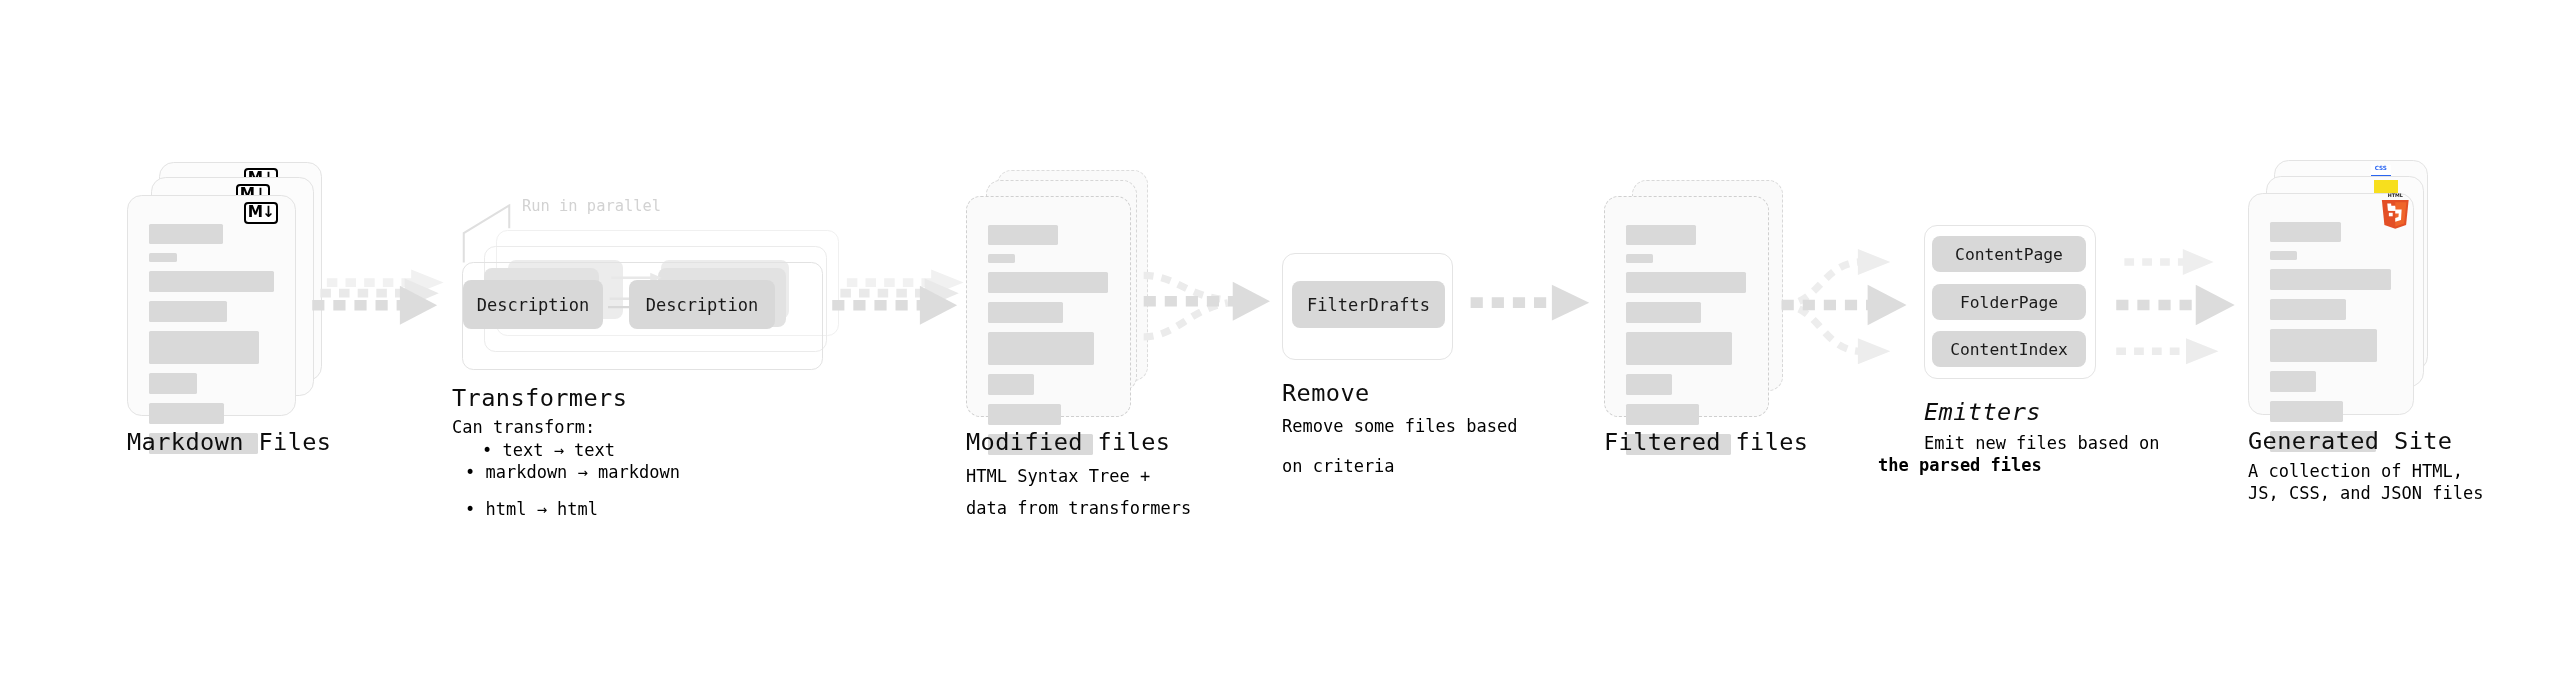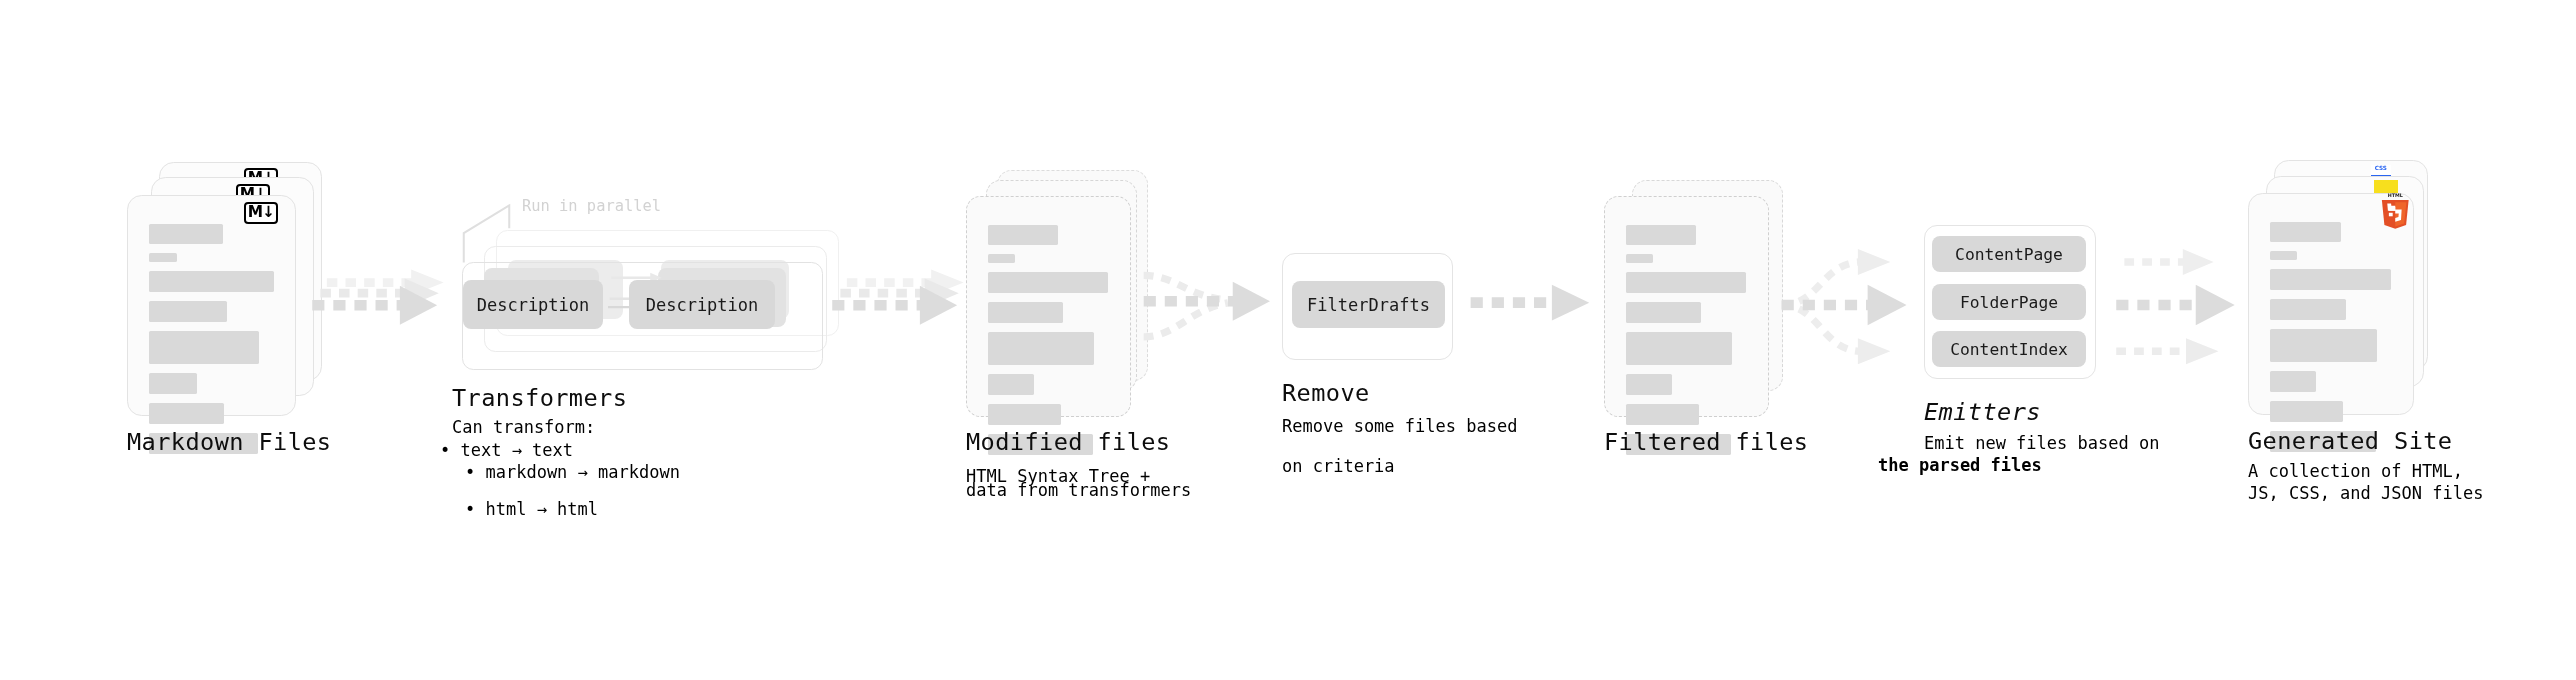--- a/index.html
+++ b/index.html
@@ -168,21 +168,21 @@
     <div class="outer-box" style="left:462px;top:262px;width:361px;height:108px;border-color:#e2e2e2;"></div>
     <div class="pill" style="left:463px;top:280px;width:140px;height:49px;">Description</div>
     <svg class="abs" style="left:608px;top:299px;width:65px;height:16.3px;" width="65" height="16.3" viewBox="0 0 80 20">
       <line x1="0" y1="10" x2="48" y2="10" stroke="#d8d8d8" stroke-width="3"></line>
       <polygon points="46,3 62,10 46,17" fill="#d8d8d8"></polygon>
     </svg>
     <div class="pill" style="left:629px;top:280px;width:146px;height:49px;">Description</div>
 
     <div class="title" style="left:452px;top:384px;">Transformers</div>
     <div class="subtitle" style="left:452px;top:416px;">Can transform:</div>
-    <div class="subtitle" style="left:440px;top:439px;">• text → text</div>
+    <div class="subtitle" style="left:482px;top:439px;">• text → text</div>
     <div class="subtitle" style="left:465px;top:461px;">• markdown → markdown</div>
     <div class="subtitle" style="left:465px;top:498px;">• html → html</div>
   </div>
 
   <svg class="abs" style="left:829px;top:268px;width:146px;height:73px;" width="146" height="73" viewBox="0 0 180 90">
     <g>
       <line x1="22" y1="18" x2="132" y2="18" stroke="#f1f1f1" stroke-width="11" stroke-dasharray="13 10"></line>
       <polygon points="126,2 166,18 126,34" fill="#f1f1f1"></polygon>
       <line x1="14" y1="31" x2="124" y2="31" stroke="#e9e9e9" stroke-width="11" stroke-dasharray="13 10"></line>
       <polygon points="118,13 160,31 118,49" fill="#e9e9e9"></polygon>
@@ -202,21 +202,21 @@
         <div class="bar" style="width:62%;"></div>
         <div class="bar" style="width:88%;height:33px;"></div>
         <div class="bar" style="width:38%;"></div>
         <div class="bar" style="width:60%;"></div>
         <div class="bar" style="width:87%;"></div>
       </div>
     </div>
 
     <div class="title" style="left:966px;top:428px;">Modified files</div>
     <div class="subtitle" style="left:966px;top:465px;">HTML Syntax Tree +</div>
-    <div class="subtitle" style="left:966px;top:479px;">data from transformers</div>
+    <div class="subtitle" style="left:966px;top:497px;">data from transformers</div>
   </div>
 
   <svg class="abs" style="left:1142px;top:264px;width:154px;height:85px;" width="154" height="85" viewBox="0 0 190 105">
     <g fill="none" stroke-linecap="butt">
       <path d="M 2 14 C 42 14 58 42 106 44" stroke="#ebebeb" stroke-width="9" stroke-dasharray="12 10"></path>
       <path d="M 2 90 C 42 90 58 56 106 48" stroke="#ebebeb" stroke-width="9" stroke-dasharray="12 10"></path>
       <line x1="2" y1="46" x2="116" y2="46" stroke="#dcdcdc" stroke-width="13" stroke-dasharray="15 11"></line>
     </g>
     <polygon points="112,22 158,46 112,70" fill="#dcdcdc"></polygon>
   </svg>

